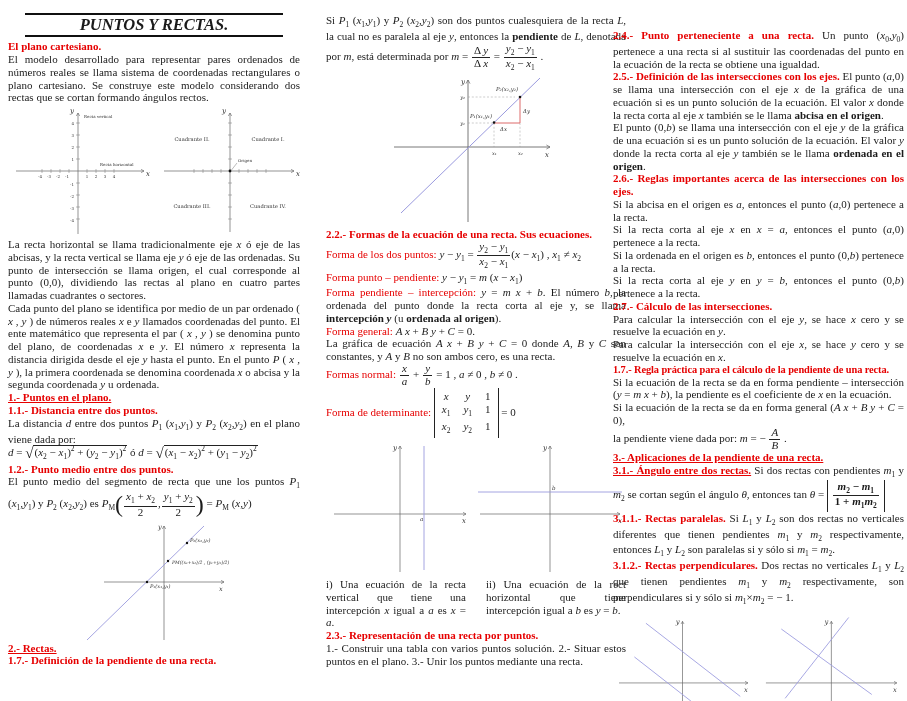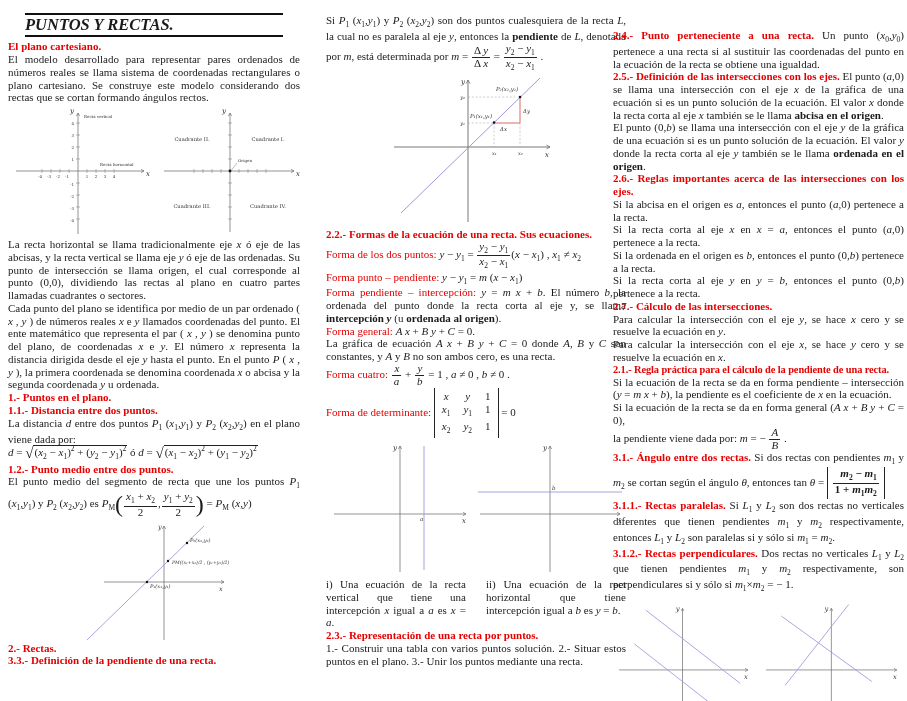--- a/index.html
+++ b/index.html
@@ -6,28 +6,28 @@
   html,body{margin:0;padding:0;background:#fff;}
   body{font-family:"Liberation Serif","DejaVu Serif",serif;color:#1b1b1b;}
   .page{position:relative;width:907px;height:701px;background:#fff;overflow:hidden;}
   .col{position:absolute;top:0;font-size:11px;line-height:1.16;text-align:justify;}
   .col p{margin:0;}
   #col-left{left:8px;width:292px;}
   #col-mid{left:326px;width:300px;}
   #col-right{left:613px;width:291px;}
   .red{color:#e60000;font-weight:bold;}
   .redlabel{color:#e60000;font-family:Liberation Serif, serif;}
-  .ul{}
+  .ul{text-decoration:underline;}
   .fit{font-size:10.4px;letter-spacing:-0.1px;}
   .title-box{width:258px;margin:13px auto 3px auto;border-top:2px solid #101010;border-bottom:2px solid #101010;
-             text-align:left;font-weight:bold;font-style:italic;font-size:16.5px;line-height:1.18;padding-bottom:1px;}
+             text-align:center;font-weight:bold;font-style:italic;font-size:16.5px;line-height:1.18;padding-bottom:1px;}
   .figrow{display:flex;justify-content:center;align-items:flex-start;}
   .math{white-space:nowrap;}
   .frac{display:inline-block;vertical-align:middle;text-align:center;line-height:1.08;padding:0 1px;}
-  .frac .num{display:block;border-bottom:1px solid #222;padding:0 2px;text-align:right;}
+  .frac .num{display:block;border-bottom:1px solid #222;padding:0 2px;}
   .frac .den{display:block;padding:0 2px;}
   .sqrt{white-space:nowrap;}
   .sqrt .rq{font-size:15px;vertical-align:-2px;}
   .sqrt .rad{border-top:1px solid #222;padding:0 1px;}
   .det{display:inline-grid;grid-template-columns:auto auto auto;column-gap:13px;row-gap:1px;
        border-left:1px solid #222;border-right:1px solid #222;padding:2px 7px;vertical-align:middle;text-align:center;}
   .absb{display:inline-block;border-left:1px solid #222;border-right:1px solid #222;padding:1px 4px;vertical-align:middle;font-weight:bold;}
   .bigp{font-size:24px;font-weight:400;vertical-align:middle;line-height:0.9;}
   sub{font-size:7.5px;}
   sup{font-size:7.5px;}
@@ -118,21 +118,21 @@
       <circle cx="156" cy="41" r="1.2" fill="#111"></circle>
       <circle cx="175" cy="23" r="1.2" fill="#111"></circle>
       <text class="axlbl" x="146" y="9" style="font-size:6.5px">y</text>
       <text class="axlbl" x="207" y="71" style="font-size:6.5px">x</text>
       <text class="pl" x="138" y="68">P₁(x₁,y₁)</text>
       <text class="pl" x="160" y="44" style="font-size:4.6px">PM((x₁+x₂)/2 , (y₁+y₂)/2)</text>
       <text class="pl" x="178" y="22">P₂(x₂,y₂)</text>
     </svg>
 
     <p class="red ul">2.- Rectas.</p>
-    <p class="red">3.3.- Definición de la pendiente de una recta.</p>
+    <p class="red">1.7.- Definición de la pendiente de una recta.</p>
   </div>
 
   <div class="col" id="col-mid">
     <p style="margin-top:14px"><span>Si <i>P</i><sub>1</sub> (<i>x</i><sub>1</sub>,<i>y</i><sub>1</sub>) y <i>P</i><sub>2</sub> (<i>x</i><sub>2</sub>,<i>y</i><sub>2</sub>) son dos puntos cualesquiera de la recta <i>L</i>, la cual no es paralela al eje <i>y</i>, entonces la <b>pendiente</b> de <i>L</i>, denotada por <i>m</i>, está determinada por </span><span class="math"><span><i>m</i> = </span><span class="frac"><span class="num">Δ <i>y</i></span><span class="den">Δ <i>x</i></span></span><span> = </span><span class="frac"><span class="num"><i>y</i><sub>2</sub> − <i>y</i><sub>1</sub></span><span class="den"><i>x</i><sub>2</sub> − <i>x</i><sub>1</sub></span></span><span> .</span></span></p>
 
     <svg width="300" height="156" viewBox="0 0 300 156">
       <line x1="142" y1="150" x2="142" y2="8" stroke="#555" stroke-width="0.8" marker-end="url(#ah)"></line>
       <line x1="68" y1="75" x2="224" y2="75" stroke="#555" stroke-width="0.8" marker-end="url(#ah)"></line>
       <line x1="75" y1="141" x2="214" y2="6" stroke="#9a9ade" stroke-width="1"></line>
       <path d="M142 25 H189 M142 51 H166 M168 51 V75 M194 51 V75" stroke="#999" stroke-width="0.5" stroke-dasharray="2,1.8" fill="none"></path>
@@ -150,21 +150,21 @@
       <text class="pl" x="166" y="83">x₁</text>
       <text class="pl" x="192" y="83">x₂</text>
     </svg>
 
     <p class="red">2.2.- Formas de la ecuación de una recta. Sus ecuaciones.</p>
     <p class="math"><span class="redlabel">Forma de los dos puntos:</span><span> <i>y</i> − <i>y</i><sub>1</sub> = </span><span class="frac"><span class="num"><i>y</i><sub>2</sub> − <i>y</i><sub>1</sub></span><span class="den"><i>x</i><sub>2</sub> − <i>x</i><sub>1</sub></span></span><span>(<i>x</i> − <i>x</i><sub>1</sub>) ,  <i>x</i><sub>1</sub> ≠ <i>x</i><sub>2</sub></span></p>
     <p><span class="redlabel">Forma punto – pendiente:</span><span> <i>y</i> − <i>y</i><sub>1</sub> = <i>m</i> (<i>x</i> − <i>x</i><sub>1</sub>)</span></p>
     <p><span class="redlabel">Forma pendiente – intercepción:</span><span> <i>y</i> = <i>m x</i> + <i>b</i>. El número <i>b</i>, la ordenada del punto donde la recta corta al eje y, se llama <b>intercepción <i>y</i></b> (u <b>ordenada al origen</b>).</span></p>
     <p><span class="redlabel">Forma general:</span><span> <i>A x</i> + <i>B y</i> + <i>C</i> = 0.</span></p>
     <p>La gráfica de ecuación <i>A x</i> + <i>B y</i> + <i>C</i> = 0 donde <i>A</i>, <i>B</i> y <i>C</i> son constantes, y <i>A</i> y <i>B</i> no son ambos cero, es una recta.</p>
-    <p class="math mathline"><span class="redlabel">Forma cuatro:</span> <span class="frac"><span class="num"><i>x</i></span><span class="den"><i>a</i></span></span><span> + </span><span class="frac"><span class="num"><i>y</i></span><span class="den"><i>b</i></span></span><span> = 1 ,  <i>a</i> ≠ 0 ,  <i>b</i> ≠ 0 .</span></p>
+    <p class="math mathline"><span class="redlabel">Formas normal:</span> <span class="frac"><span class="num"><i>x</i></span><span class="den"><i>a</i></span></span><span> + </span><span class="frac"><span class="num"><i>y</i></span><span class="den"><i>b</i></span></span><span> = 1 ,  <i>a</i> ≠ 0 ,  <i>b</i> ≠ 0 .</span></p>
     <p class="math mathline"><span class="redlabel">Forma de determinante:</span> <span class="det">
           <span><i>x</i></span>
           <span><i>y</i></span>
           <span>1</span>
           <span><i>x</i><sub>1</sub></span>
           <span><i>y</i><sub>1</sub></span>
           <span>1</span>
           <span><i>x</i><sub>2</sub></span>
           <span><i>y</i><sub>2</sub></span>
           <span>1</span>
@@ -202,24 +202,25 @@
     <p><span class="red">2.5.- Definición de las intersecciones con los ejes.</span><span> El punto (<i>a</i>,0) se llama una intersección con el eje <i>x</i> de la gráfica de una ecuación si es un punto solución de la ecuación. El valor <i>x</i> donde la recta corta al eje <i>x</i> también se le llama <b>abcisa en el origen</b>.</span></p>
     <p>El punto (0,<i>b</i>) se llama una intersección con el eje <i>y</i> de la gráfica de una ecuación si es un punto solución de la ecuación. El valor <i>y</i> donde la recta corta al eje <i>y</i> también se le llama <b>ordenada en el origen</b>.</p>
     <p class="red">2.6.- Reglas importantes acerca de las intersecciones con los ejes.</p>
     <p>Si la abcisa en el origen es <i>a</i>, entonces el punto (<i>a</i>,0) pertenece a la recta.</p>
     <p>Si la recta corta al eje <i>x</i> en <i>x</i> = <i>a</i>, entonces el punto (<i>a</i>,0) pertenece a la recta.</p>
     <p>Si la ordenada en el origen es <i>b</i>, entonces el punto (0,<i>b</i>) pertenece a la recta.</p>
     <p>Si la recta corta al eje <i>y</i> en <i>y</i> = <i>b</i>, entonces el punto (0,<i>b</i>) pertenece a la recta.</p>
     <p class="red">2.7.- Cálculo de las intersecciones.</p>
     <p>Para calcular la intersección con el eje <i>y</i>, se hace <i>x</i> cero y se resuelve la ecuación en <i>y</i>.</p>
     <p>Para calcular la intersección con el eje <i>x</i>, se hace <i>y</i> cero y se resuelve la ecuación en <i>x</i>.</p>
-    <p class="red fit">2.1.- Regla práctica para el cálculo de la pendiente de una recta.</p>
+    <p class="red fit">1.7.- Regla práctica para el cálculo de la pendiente de una recta.</p>
     <p>Si la ecuación de la recta se da en forma pendiente – intersección (<i>y</i> = <i>m x</i> + <i>b</i>), la pendiente es el coeficiente de <i>x</i> en la ecuación.</p>
     <p>Si la ecuación de la recta se da en forma general (<i>A x</i> + <i>B y</i> + <i>C</i> = 0),</p>
     <p class="mathline"><span>la pendiente viene dada por:  <i>m</i> = − </span><span class="frac"><span class="num"><i>A</i></span><span class="den"><i>B</i></span></span><span> .</span></p>
+    <p class="red ul">3.- Aplicaciones de la pendiente de una recta.</p>
     <p><span class="red ul">3.1.- Ángulo entre dos rectas.</span><span> Si dos rectas con pendientes <i>m</i><sub>1</sub> y <i>m</i><sub>2</sub> se cortan según el ángulo <i>θ</i>, entonces  </span><span class="math"><span>tan <i>θ</i> = </span><span class="absb"><span class="frac"><span class="num"><i>m</i><sub>2</sub> − <i>m</i><sub>1</sub></span><span class="den">1 + <i>m</i><sub>1</sub><i>m</i><sub>2</sub></span></span></span></span></p>
     <p><span class="red">3.1.1.- Rectas paralelas.</span><span> Si <i>L</i><sub>1</sub> y <i>L</i><sub>2</sub> son dos rectas no verticales diferentes que tienen pendientes <i>m</i><sub>1</sub> y <i>m</i><sub>2</sub> respectivamente, entonces <i>L</i><sub>1</sub> y <i>L</i><sub>2</sub> son paralelas si y sólo si <i>m</i><sub>1</sub> = <i>m</i><sub>2</sub>.</span></p>
     <p><span class="red">3.1.2.- Rectas perpendiculares.</span><span> Dos rectas no verticales <i>L</i><sub>1</sub> y <i>L</i><sub>2</sub> que tienen pendientes <i>m</i><sub>1</sub> y <i>m</i><sub>2</sub> respectivamente, son perpendiculares si y sólo si <i>m</i><sub>1</sub>×<i>m</i><sub>2</sub> = − 1.</span></p>
 
     <div class="figrow" style="justify-content:flex-start;margin:4px 0 2px 6px;gap:4px">
       <svg width="146" height="140" viewBox="0 0 146 140">
         <line x1="66" y1="134" x2="66" y2="8" stroke="#666" stroke-width="0.7" marker-end="url(#ah)"></line>
         <line x1="0" y1="72" x2="134" y2="72" stroke="#666" stroke-width="0.7" marker-end="url(#ah)"></line>
         <line x1="28" y1="10" x2="126" y2="86" stroke="#9a9ade" stroke-width="0.9"></line>
         <line x1="16" y1="45" x2="112" y2="120" stroke="#9a9ade" stroke-width="0.9"></line>

